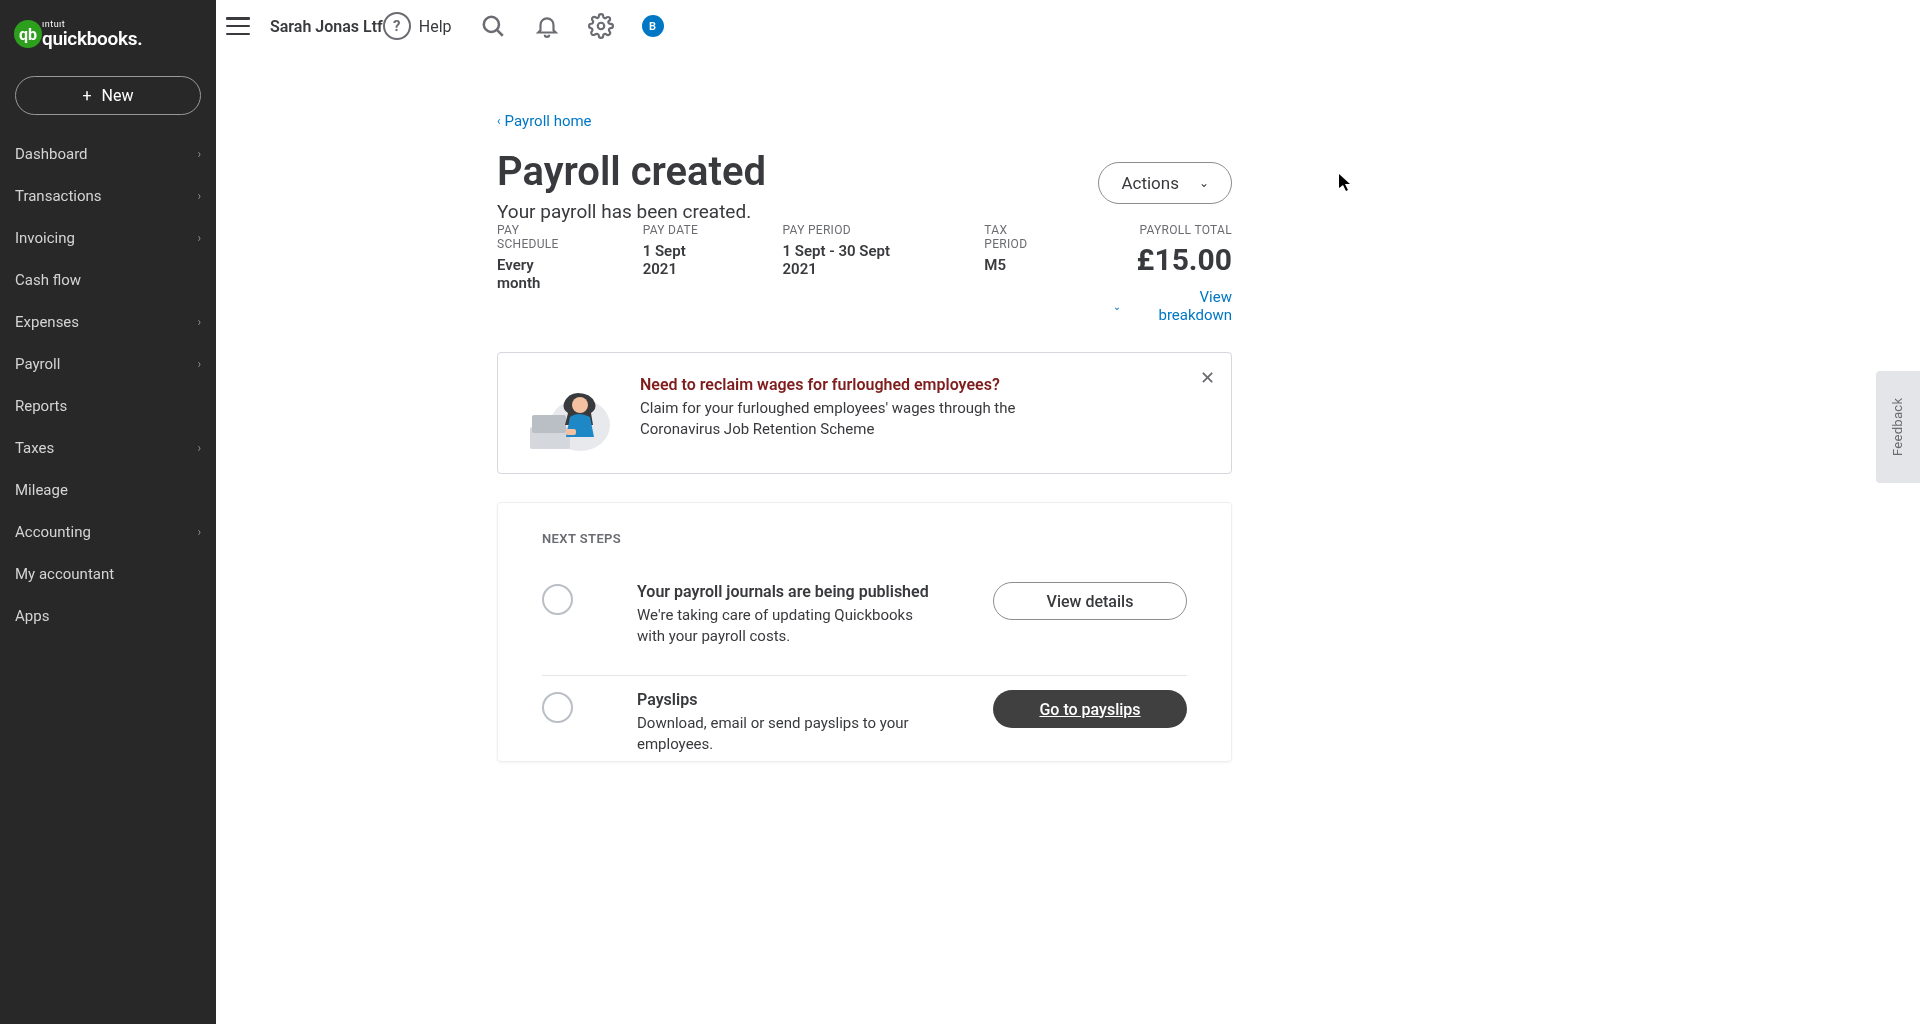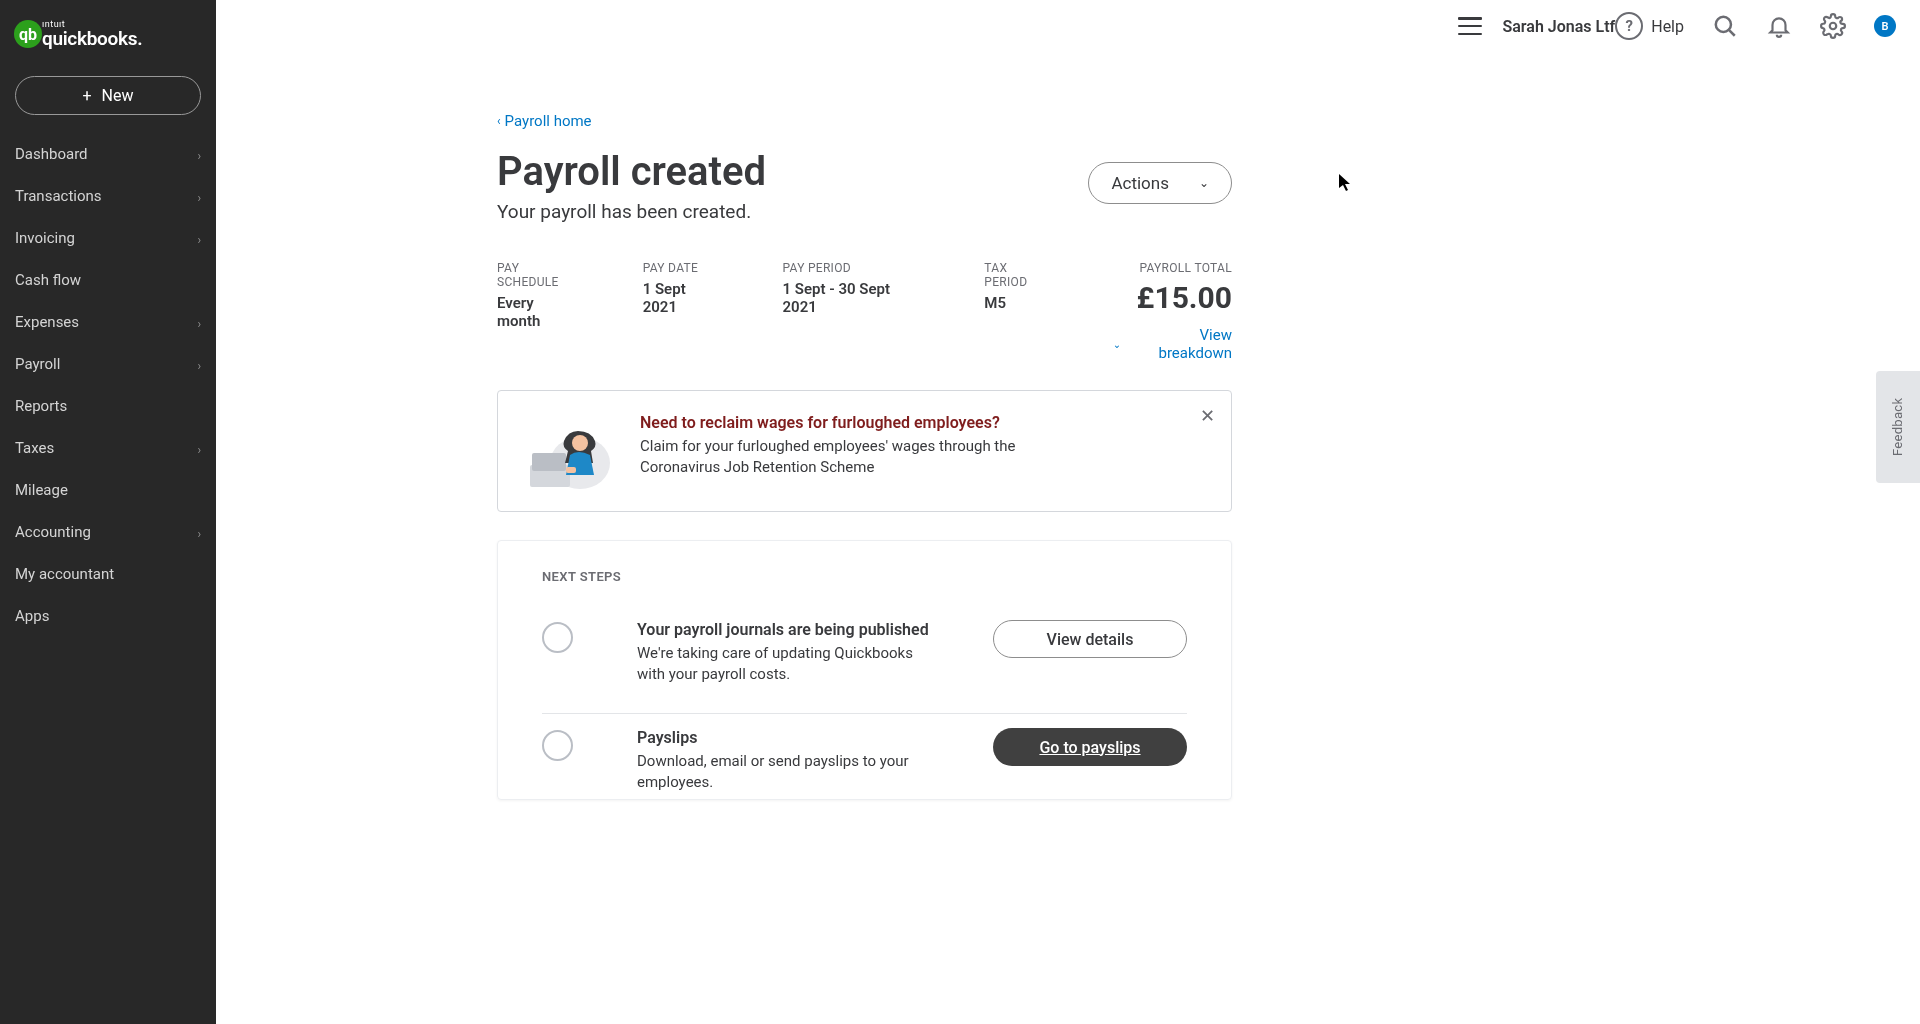--- a/index.html
+++ b/index.html
@@ -10,25 +10,25 @@
     .logo { display: flex; align-items: center; padding: 8px 14px 20px 14px; }
     .logo-badge { width: 28px; height: 28px; border-radius: 50%; background: #2ca01c; color: #fff; display: flex; align-items: center; justify-content: center; font-weight: 700; font-size: 16px; margin-right: 0; }
     .logo-text { display: flex; flex-direction: column; line-height: 1; color: #fff; }
     .logo-intuit { font-size: 9px; letter-spacing: 0.5px; }
     .logo-qb { font-size: 19px; font-weight: 600; letter-spacing: -0.3px; }
 
     .new-btn { margin: 8px 15px 18px 15px; border: 1.5px solid #999; border-radius: 22px; height: 39px; display: flex; align-items: center; justify-content: center; gap: 10px; color: #fff; font-size: 16px; cursor: pointer; }
     .new-btn .plus { font-size: 16px; font-weight: 400; }
 
     .nav { list-style: none; }
-    .nav li { padding: 12px 15px; font-size: 15px; color: #d4d4d4; display: flex; align-items: flex-end; justify-content: space-between; cursor: pointer; gap: 44px; }
+    .nav li { padding: 12px 15px; font-size: 15px; color: #d4d4d4; display: flex; align-items: center; justify-content: space-between; cursor: pointer; gap: 44px; }
     .nav li .chev { color: #8d8d8d; font-size: 12px; }
 
     
-    .topbar { position: fixed; left: 216px; top: 0; right: 0; height: 52px; background: #fff; display: flex; align-items: center; justify-content: flex-end; padding: 0 24px 0 10px; }
+    .topbar { position: fixed; left: 216px; top: 0; right: 0; height: 52px; background: #fff; display: flex; align-items: center; justify-content: flex-start; padding: 0 24px 0 10px; }
     .topbar-left { display: flex; align-items: center; gap: 20px; }
     .hamburger { width: 24px; height: 18px; display: flex; flex-direction: column; justify-content: space-between; cursor: pointer; }
     .hamburger span { height: 2.5px; background: #393a3d; border-radius: 1px; }
     .company-name { font-size: 16px; font-weight: 600; color: #393a3d; }
     .topbar-right { display: flex; align-items: center; gap: 28px; }
     .help-wrap { display: flex; align-items: center; gap: 8px; cursor: pointer; }
     .icon-circle { width: 28px; height: 28px; border: 2px solid #6b6c72; border-radius: 50%; display: flex; align-items: center; justify-content: center; color: #6b6c72; font-weight: 700; font-size: 15px; }
     .help-label { font-size: 16px; color: #393a3d; }
     .top-icon { width: 26px; height: 26px; color: #6b6c72; cursor: pointer; display: flex; align-items: center; justify-content: center; }
     .top-icon svg { width: 100%; height: 100%; }
@@ -38,24 +38,24 @@
     .main { position: absolute; left: 216px; top: 52px; right: 0; bottom: 0; padding: 60px 0 0 0; overflow-y: auto; }
     .content { width: 735px; margin: 0 auto 0 281px; }
 
     .breadcrumb { color: #0077c5; font-size: 15px; margin-bottom: 20px; cursor: pointer; display: flex; align-items: center; gap: 4px; }
     .breadcrumb .arrow-left { font-size: 12px; }
 
     .header-row { display: flex; justify-content: space-between; align-items: flex-start; }
     .page-title { font-size: 40px; font-weight: 600; color: #393a3d; line-height: 1.1; }
     .page-sub { font-size: 19px; color: #393a3d; margin-top: 6px; }
 
-    .actions-btn { border: 1.5px solid #8d8d8d; border-radius: 22px; height: 42px; padding: 0 22px; display: flex; align-items: center; gap: 30px; font-size: 17px; color: #393a3d; cursor: pointer; background: #fff; margin-top: 12px; }
+    .actions-btn { border: 1.5px solid #8d8d8d; border-radius: 22px; height: 42px; padding: 0 22px; display: flex; align-items: center; gap: 20px; font-size: 17px; color: #393a3d; cursor: pointer; background: #fff; margin-top: 12px; }
     .actions-btn .chev-down { font-size: 12px; }
 
-    .summary { display: flex; gap: 62px; margin-top: 38px; align-items: flex-start; }
+    .summary { display: flex; gap: 62px; align-items: flex-start; }
     .summary-item { display: flex; flex-direction: column; gap: 5px; }
     .summary-label { font-size: 12px; color: #6b6c72; letter-spacing: 0.3px; }
     .summary-value { font-size: 15px; font-weight: 600; color: #393a3d; }
     .summary-total { margin-left: auto; text-align: right; }
     .summary-total .summary-label { text-align: right; }
     .total-value { font-size: 30px; font-weight: 700; color: #393a3d; }
     .breakdown-link { color: #0077c5; font-size: 15px; margin-top: 6px; cursor: pointer; display: flex; align-items: center; gap: 6px; justify-content: flex-end; }
     .breakdown-link .chev-down-sm { font-size: 10px; }
 
     .info-card { border: 1px solid #d4d7dc; border-radius: 4px; padding: 22px 24px; margin-top: 28px; display: flex; gap: 18px; position: relative; }

